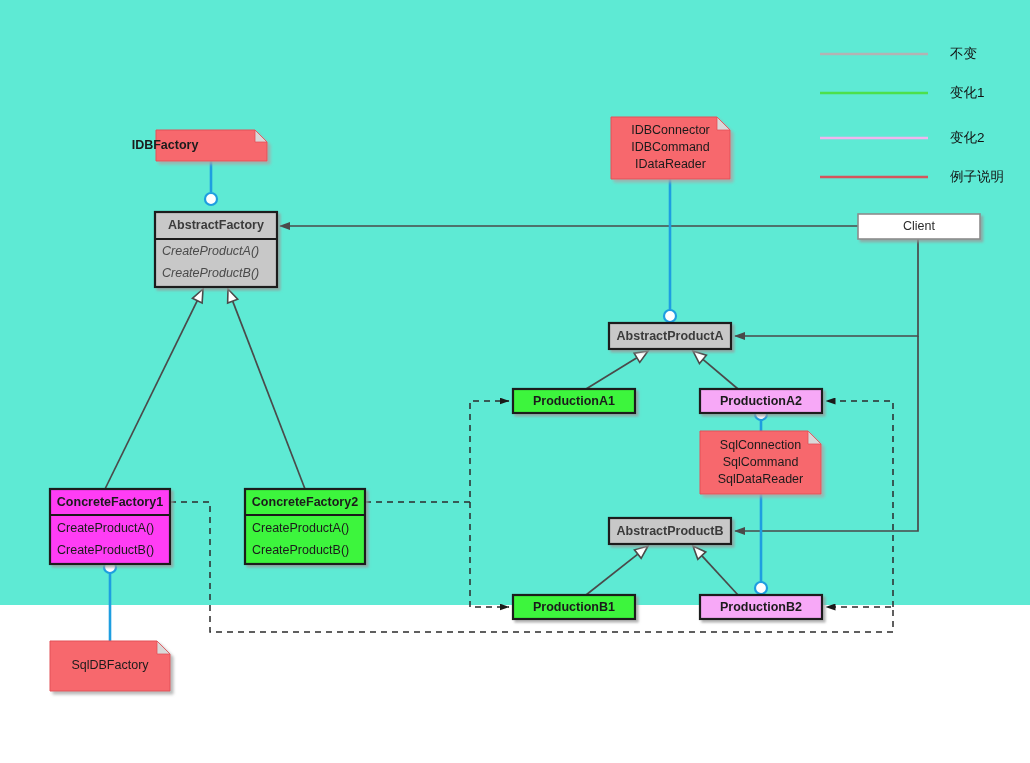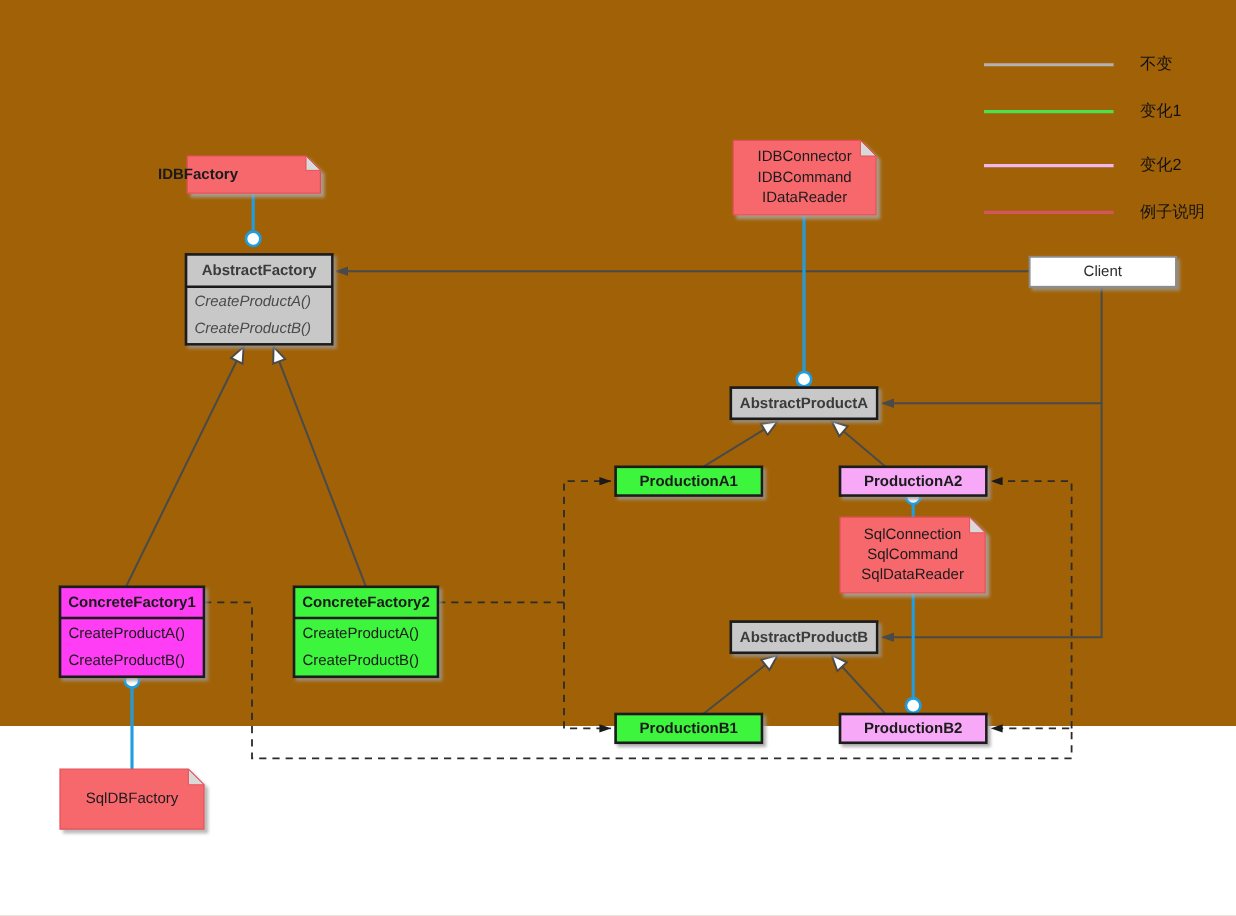--- a/index.html
+++ b/index.html
@@ -11,21 +11,21 @@
   body {
     font-family: "Liberation Sans", sans-serif;
     width: 1030px;
     height: 763px;
     overflow: hidden;
   }
   #diagram-root {
     position: relative;
     width: 1030px;
     height: 605px;
-    background: #a16207;
+    background: #5eead4;
   }
   svg#diagram-canvas {
     position: absolute;
     left: 0;
     top: 0;
     width: 1030px;
     height: 763px;
     display: block;
   }
   .cls-title {

